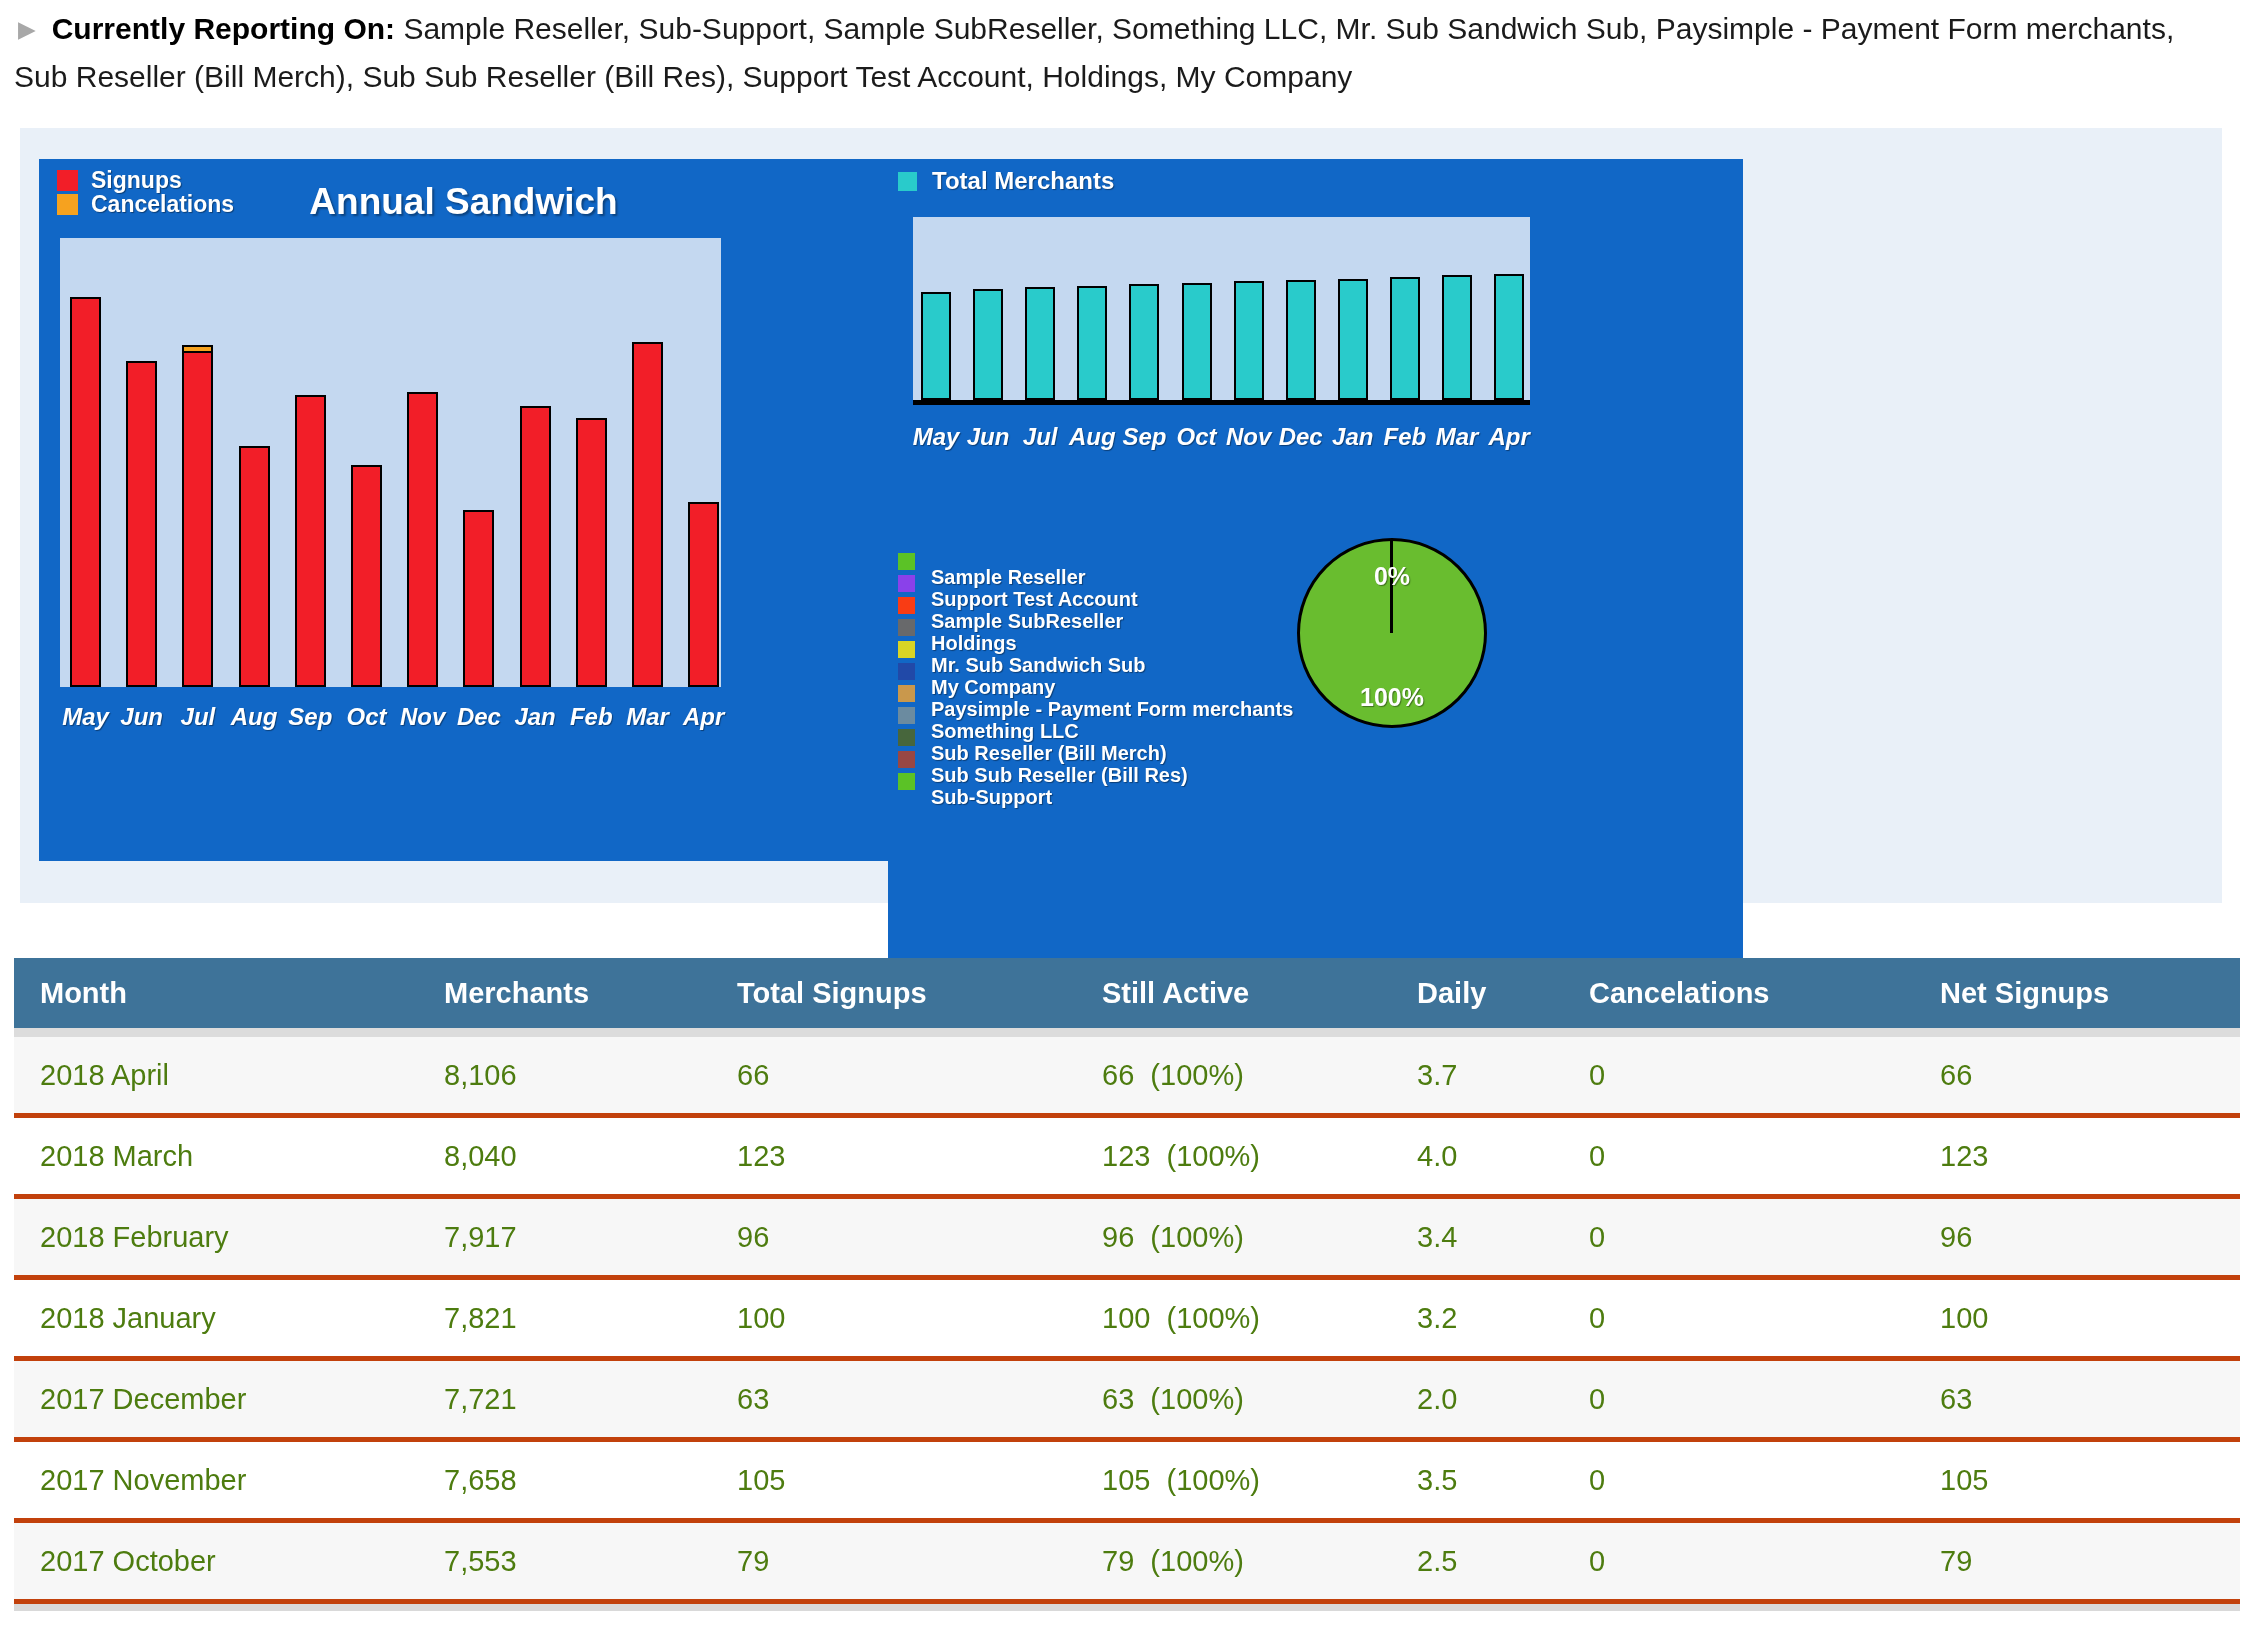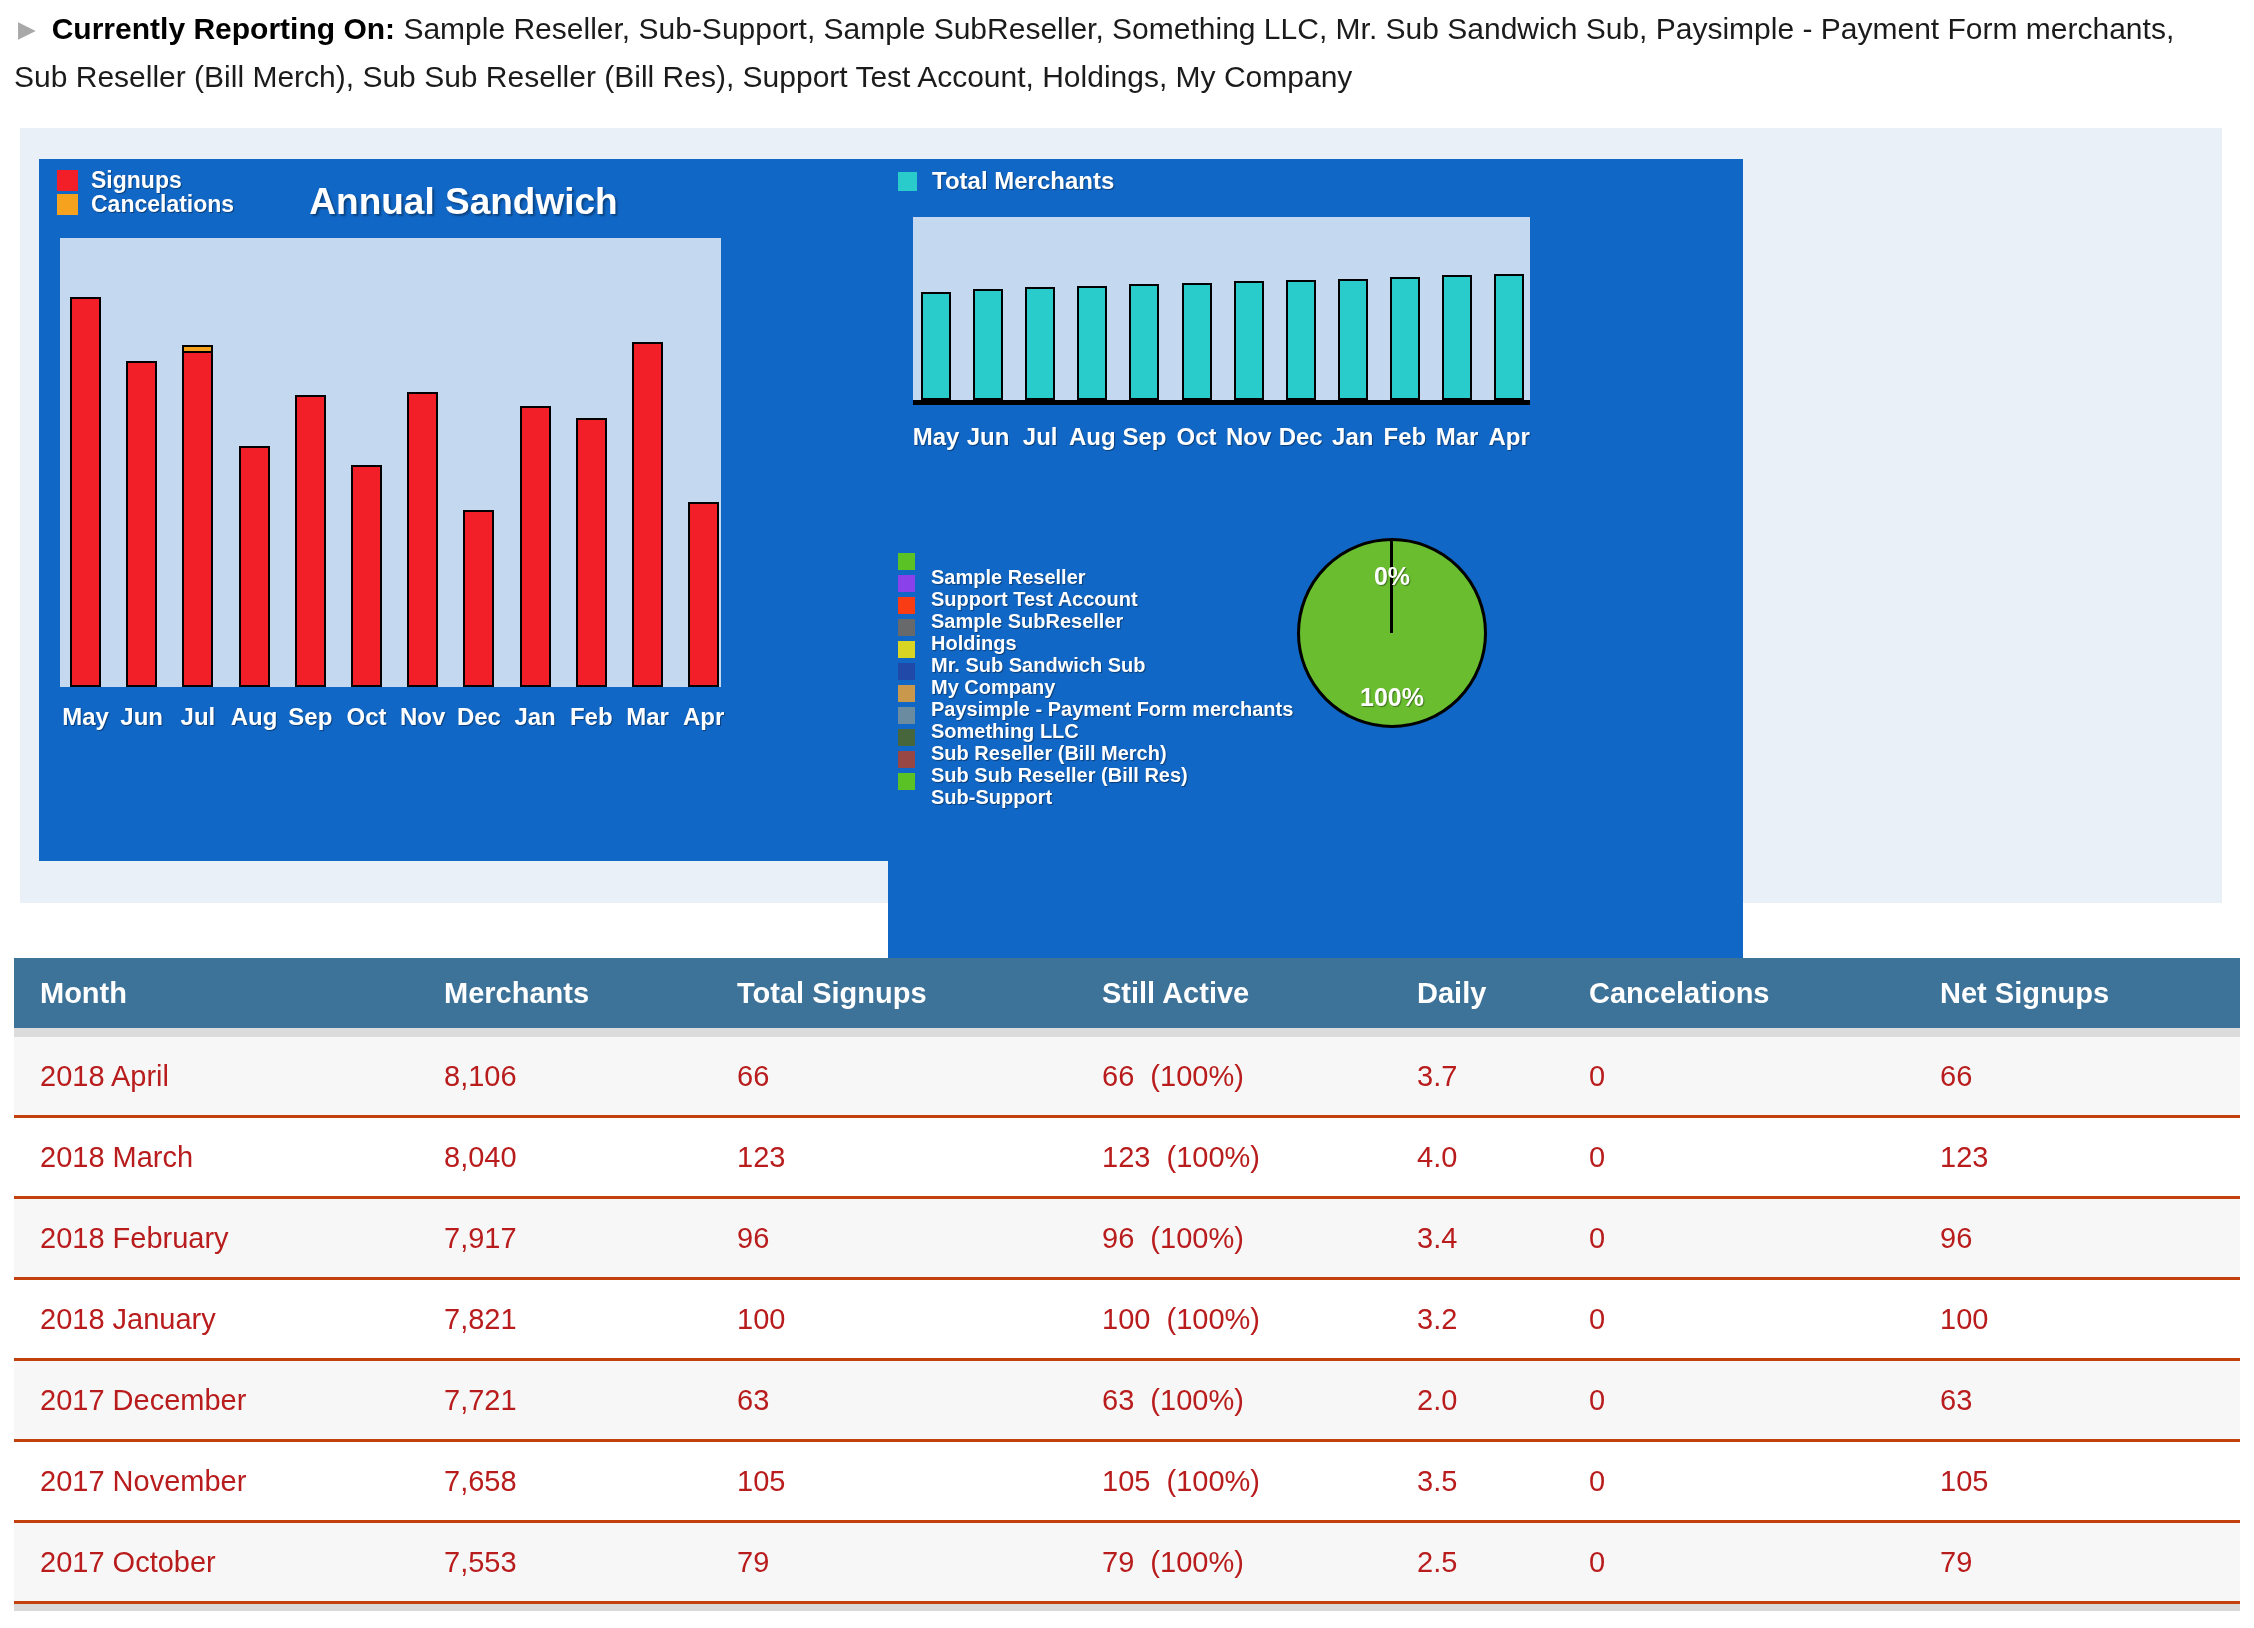--- a/index.html
+++ b/index.html
@@ -28,21 +28,21 @@
   .legend-text{font-size:23px;font-weight:bold;color:#fff;text-shadow:1px 1px 1px rgba(0,0,0,.4);white-space:nowrap;}
 
   .plot{position:absolute;background:#c4d8f0;}
   .plot-left{left:21px;top:79px;width:661px;height:449px;}
   .plot-right{left:25px;top:58px;width:617px;height:183px;border-bottom:5px solid #000;}
 
   .vbar{position:absolute;bottom:0;box-sizing:border-box;border:2px solid #000;
     display:flex;flex-direction:column;}
   .cancel-seg{width:100%;border-bottom:2px solid #000;box-sizing:border-box;}
 
-  .months-row{position:absolute;height:30px;}
+  .months-row{position:absolute;height:30px;font-style:italic;}
   .months-left{left:21px;top:544px;width:661px;}
   .months-right{left:25px;top:264px;width:617px;}
   .month-label{position:absolute;transform:translateX(-50%);font-size:24px;font-weight:bold;
     color:#fff;text-shadow:1px 1px 1px rgba(0,0,0,.4);}
 
   .legend-tm{position:absolute;left:10px;top:8px;display:flex;align-items:center;}
   .legend-tm .legend-swatch{width:19px;height:19px;margin-right:15px;}
   .legend-tm .legend-text{font-size:24px;}
 
   .pie-legend{position:absolute;left:10px;top:391px;}
@@ -60,21 +60,21 @@
 
   
   .table{position:absolute;left:14px;top:958px;width:2226px;}
   .thead{height:70px;background:#3e7399;display:grid;
     grid-template-columns:404px 293px 365px 315px 172px 351px auto;
     align-items:center;padding-left:26px;box-sizing:border-box;}
   .th{color:#fff;font-weight:bold;font-size:29px;white-space:nowrap;}
   .sep{height:9px;background:#dcdcdc;}
   .tr{display:grid;grid-template-columns:404px 293px 365px 315px 172px 351px auto;
     align-items:center;padding-left:26px;box-sizing:border-box;height:81px;
-    border-bottom:3px solid #c2410c;font-size:29px;color:#b91c1c;}
+    border-bottom:5px solid #c2410c;font-size:29px;color:#4d7c0f;}
   .tr.odd{background:#f7f7f7;}
   .tr.even{background:#ffffff;}
   .bottom-strip{height:7px;background:#d9d9d9;}
 </style>
 </head>
 <body>
 
 <div id="root">
 
   <div class="report-header">

